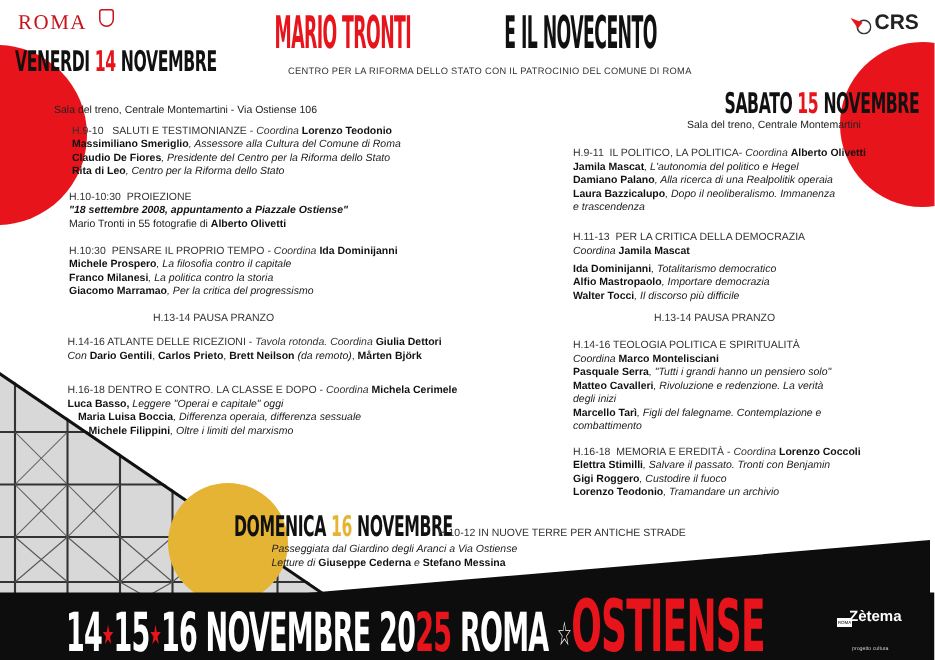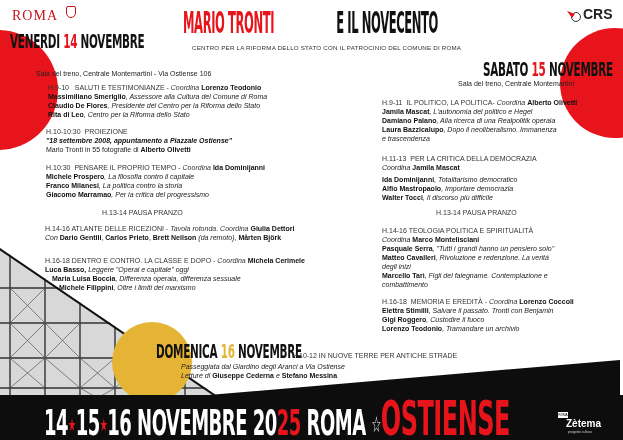--- a/index.html
+++ b/index.html
@@ -15,21 +15,21 @@
   .structure { position:absolute; left:0; top:248px; width:235px; height:160px; overflow:hidden; }
 
   
   .roma-logo { position:absolute; left:12px; top:8px; font-family:"Liberation Serif", serif; font-size:14px; color:#c6141b; letter-spacing:1px; }
   .roma-crest { position:absolute; left:66px; top:6px; width:10px; height:12px; border:1.5px solid #c6141b; border-radius:2px 2px 5px 5px; }
   .main-title { position:absolute; left:183px; top:6px; height:34px; white-space:nowrap; }
   .main-title span { display:inline-block; font-family:"DejaVu Sans", sans-serif; font-weight:bold; font-size:30px; line-height:34px; transform:scaleX(0.62); transform-origin:left top; letter-spacing:-1px; }
   .title-red { color:#e8141b; }
   .title-black { color:#111; }
   .subtitle { position:absolute; left:192px; top:44px; font-size:6.2px; color:#333; letter-spacing:0.2px; white-space:nowrap; }
-  .crs-logo { position:absolute; left:567px; top:6px; display:flex; align-items:center; gap:2px; }
+  .crs-logo { position:absolute; left:567px; top:6px; display:flex; align-items:flex-end; gap:2px; }
   .crs-logo .crs-mark { width:14px; height:12px; position:relative; }
   .crs-logo .crs-text { font-size:14px; font-weight:bold; color:#222; font-family:"Liberation Sans", sans-serif; }
 
   
   .day-heading { position:absolute; white-space:nowrap; height:22px; overflow:visible; }
   .day-heading span.inner { display:inline-block; font-family:"DejaVu Sans", sans-serif; font-weight:bold; font-size:19px; line-height:22px; transform:scaleX(0.55); transform-origin:left top; letter-spacing:-0.5px; }
   .day-heading .num-red { color:#e8141b; }
   .day-heading .num-gold { color:#e6b434; }
   .venue { position:absolute; font-size:7px; color:#222; white-space:nowrap; }
 
@@ -40,21 +40,21 @@
   .block b { font-weight:bold; color:#111; }
   .block i { font-style:italic; }
   .pausa { position:absolute; font-size:7px; color:#333; white-space:nowrap; }
 
   
   .banner { position:absolute; left:0; top:395px; width:623px; height:45px; background:#0d0d0d; }
   .banner-diag { position:absolute; left:150px; top:360px; width:0; height:0; border-left:470px solid transparent; border-bottom:40px solid #0d0d0d; }
   .banner-text { position:absolute; left:44px; top:396px; height:44px; white-space:nowrap; }
   .banner-text span.inner { display:inline-block; font-family:"DejaVu Sans", sans-serif; font-weight:bold; font-size:36px; line-height:44px; transform:scaleX(0.5); transform-origin:left top; letter-spacing:-1px; color:#fff; }
   .banner-text .red { color:#e8141b; }
-  .zetema { position:absolute; left:566px; top:418px; color:#fff; font-size:10px; font-weight:bold; }
+  .zetema { position:absolute; left:566px; top:406px; color:#fff; font-size:10px; font-weight:bold; }
   .zetema-small { position:absolute; left:568px; top:430px; color:#ccc; font-size:3.5px; }
   .zetema-badge { position:absolute; left:558px; top:412px; width:10px; height:6px; background:#fff; color:#000; font-size:3px; line-height:6px; text-align:center; }
 </style>
 </head>
 <body>
 
 <div class="red-circle-left"></div>
 <div class="red-circle-right"></div>
 
 <div class="structure">

